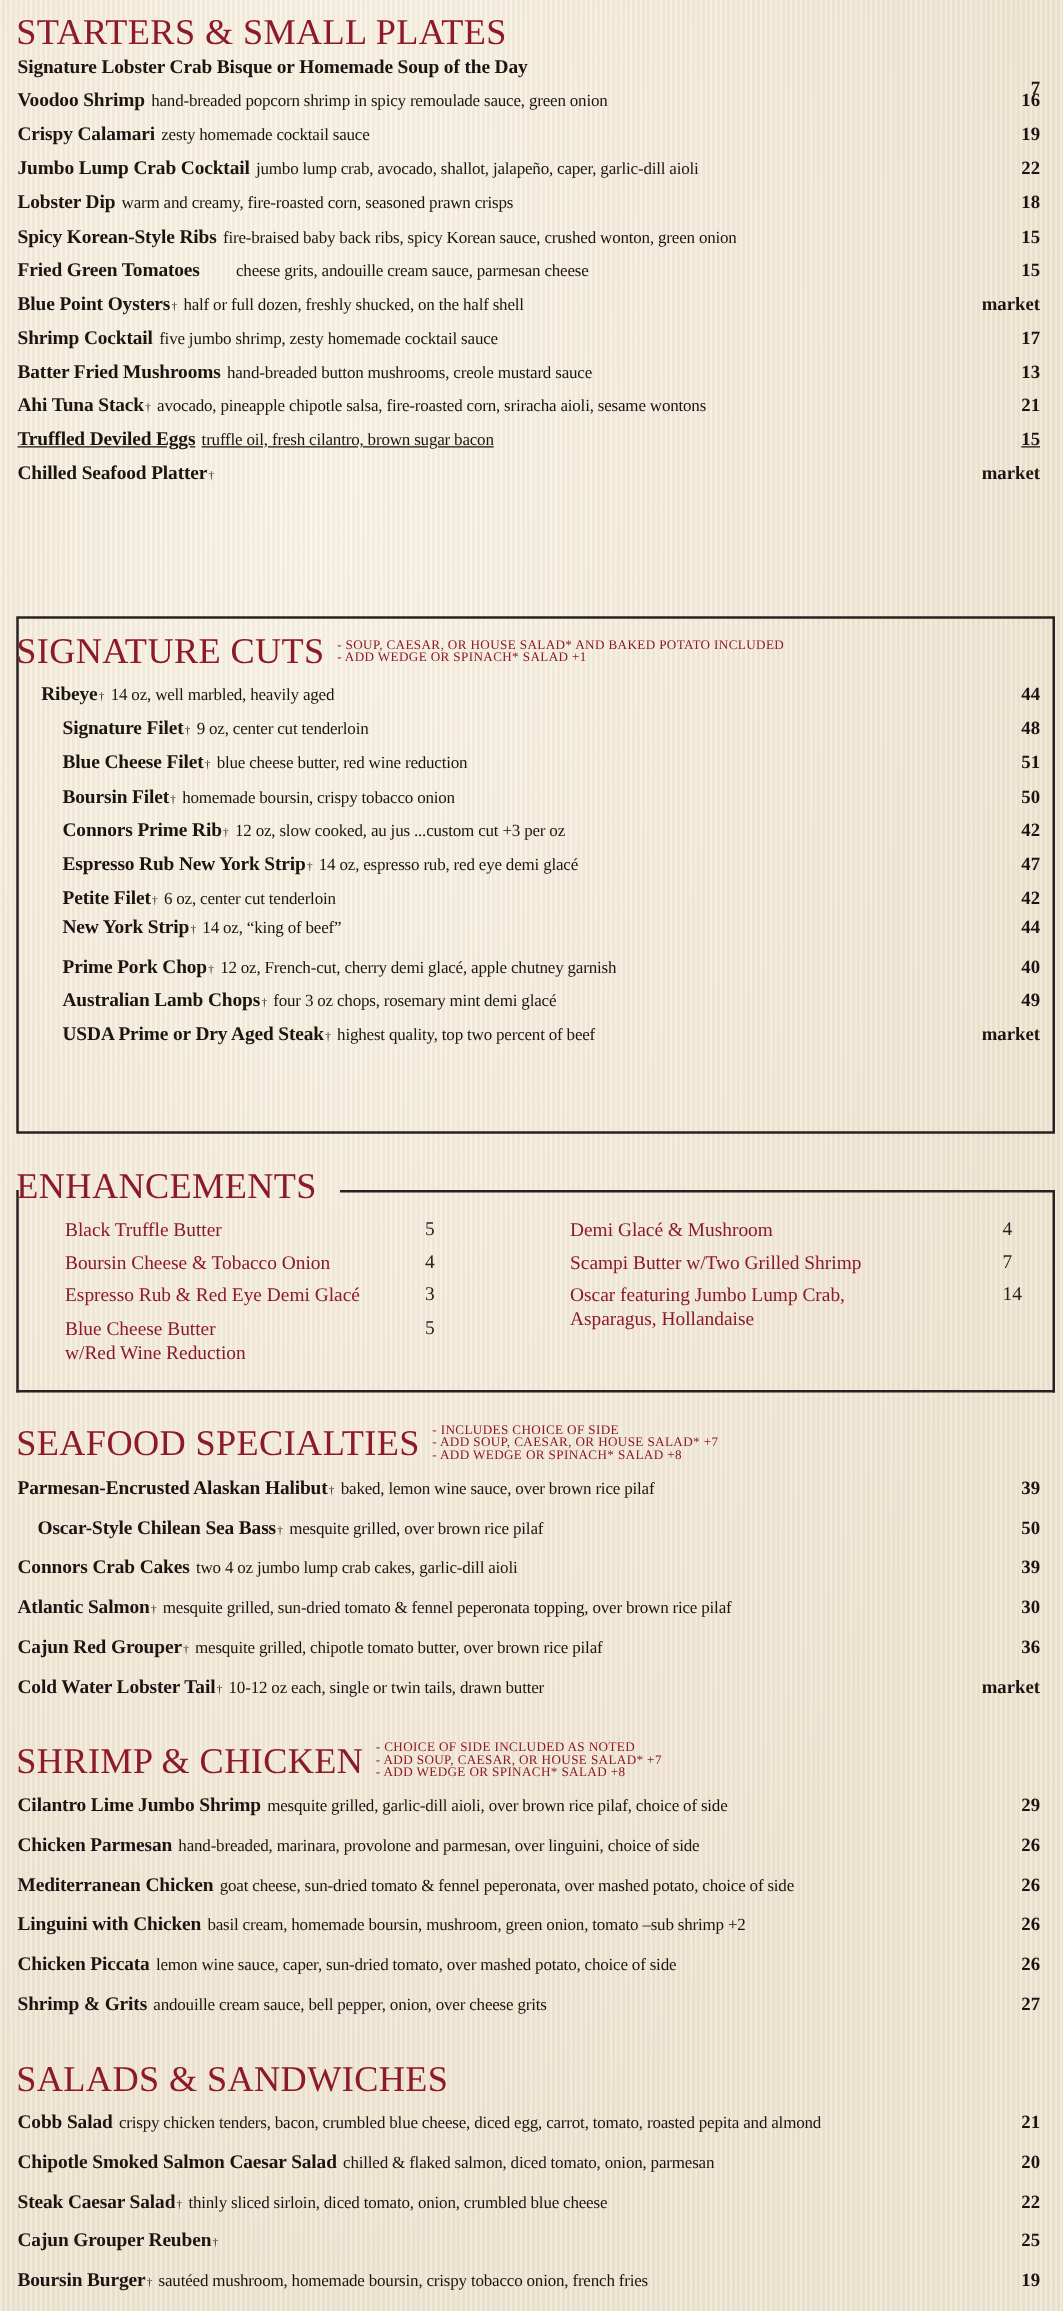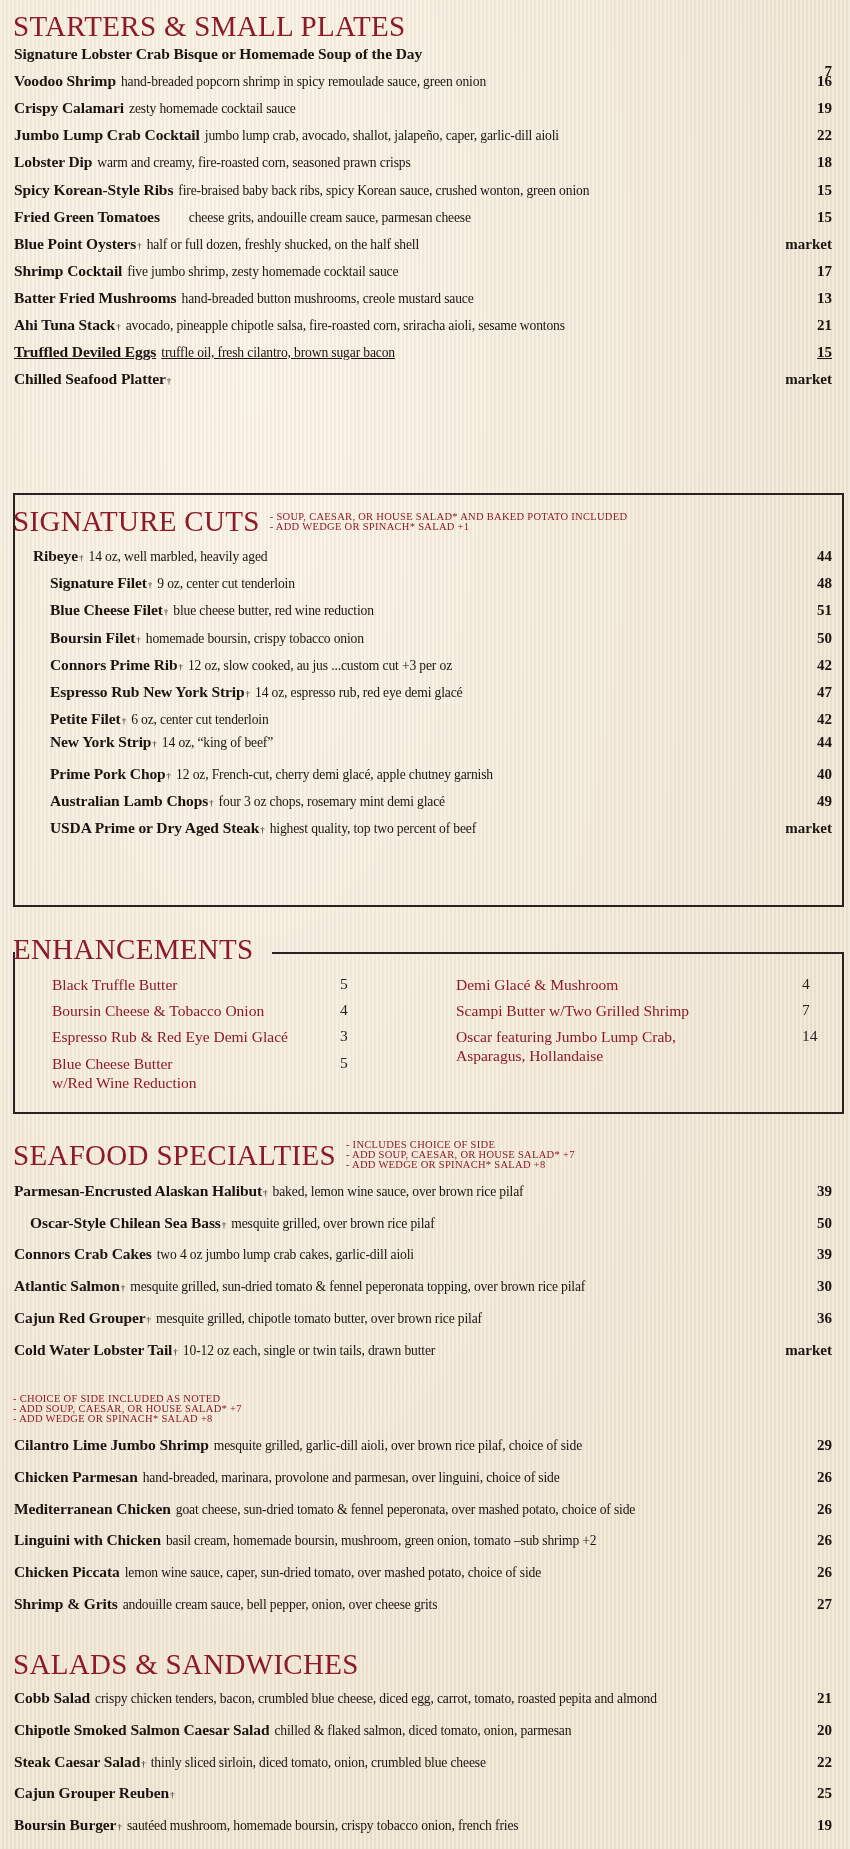--- a/index.html
+++ b/index.html
@@ -289,20 +289,21 @@
     </div>
     <div class="row" style="top: 1340.5px; left: 14px; right: 18px;">
       <span class="name">Cold Water Lobster Tail</span>
       <span class="dag">†</span>
       <span class="desc">10-12 oz each, single or twin tails, drawn butter</span>
       <span class="price mkt">market</span>
     </div>
   </div>
 
 <div class="heading-row" style="left:13px;top:1394px;">
+  <div class="section-title">SHRIMP &amp; CHICKEN</div>
   <div class="notes">
     <div>- CHOICE OF SIDE INCLUDED AS NOTED</div>
     <div>- ADD SOUP, CAESAR, OR HOUSE SALAD* +7</div>
     <div>- ADD WEDGE OR SPINACH* SALAD +8</div>
   </div>
 </div>
 <div id="sc-rows">
     <div class="row" style="top: 1436px; left: 14px; right: 18px;">
       <span class="name">Cilantro Lime Jumbo Shrimp</span>
       <span class="desc">mesquite grilled, garlic-dill aioli, over brown rice pilaf, choice of side</span>

